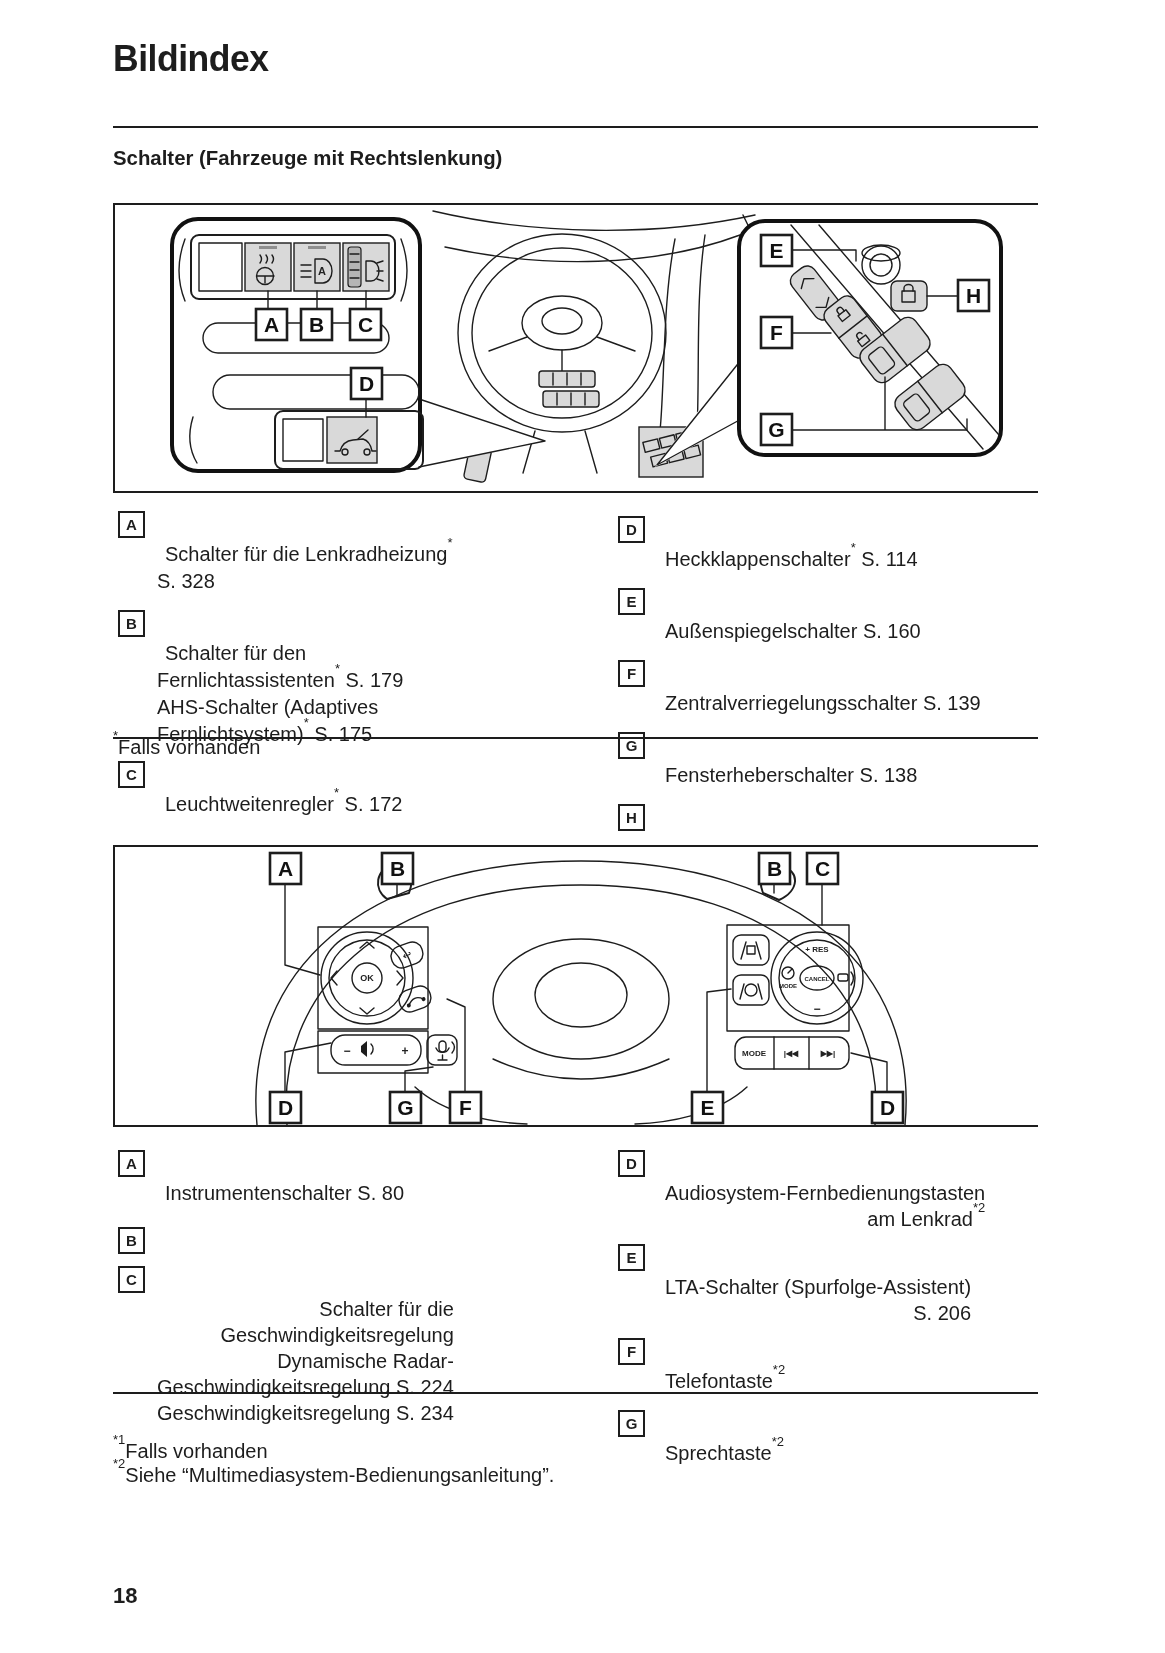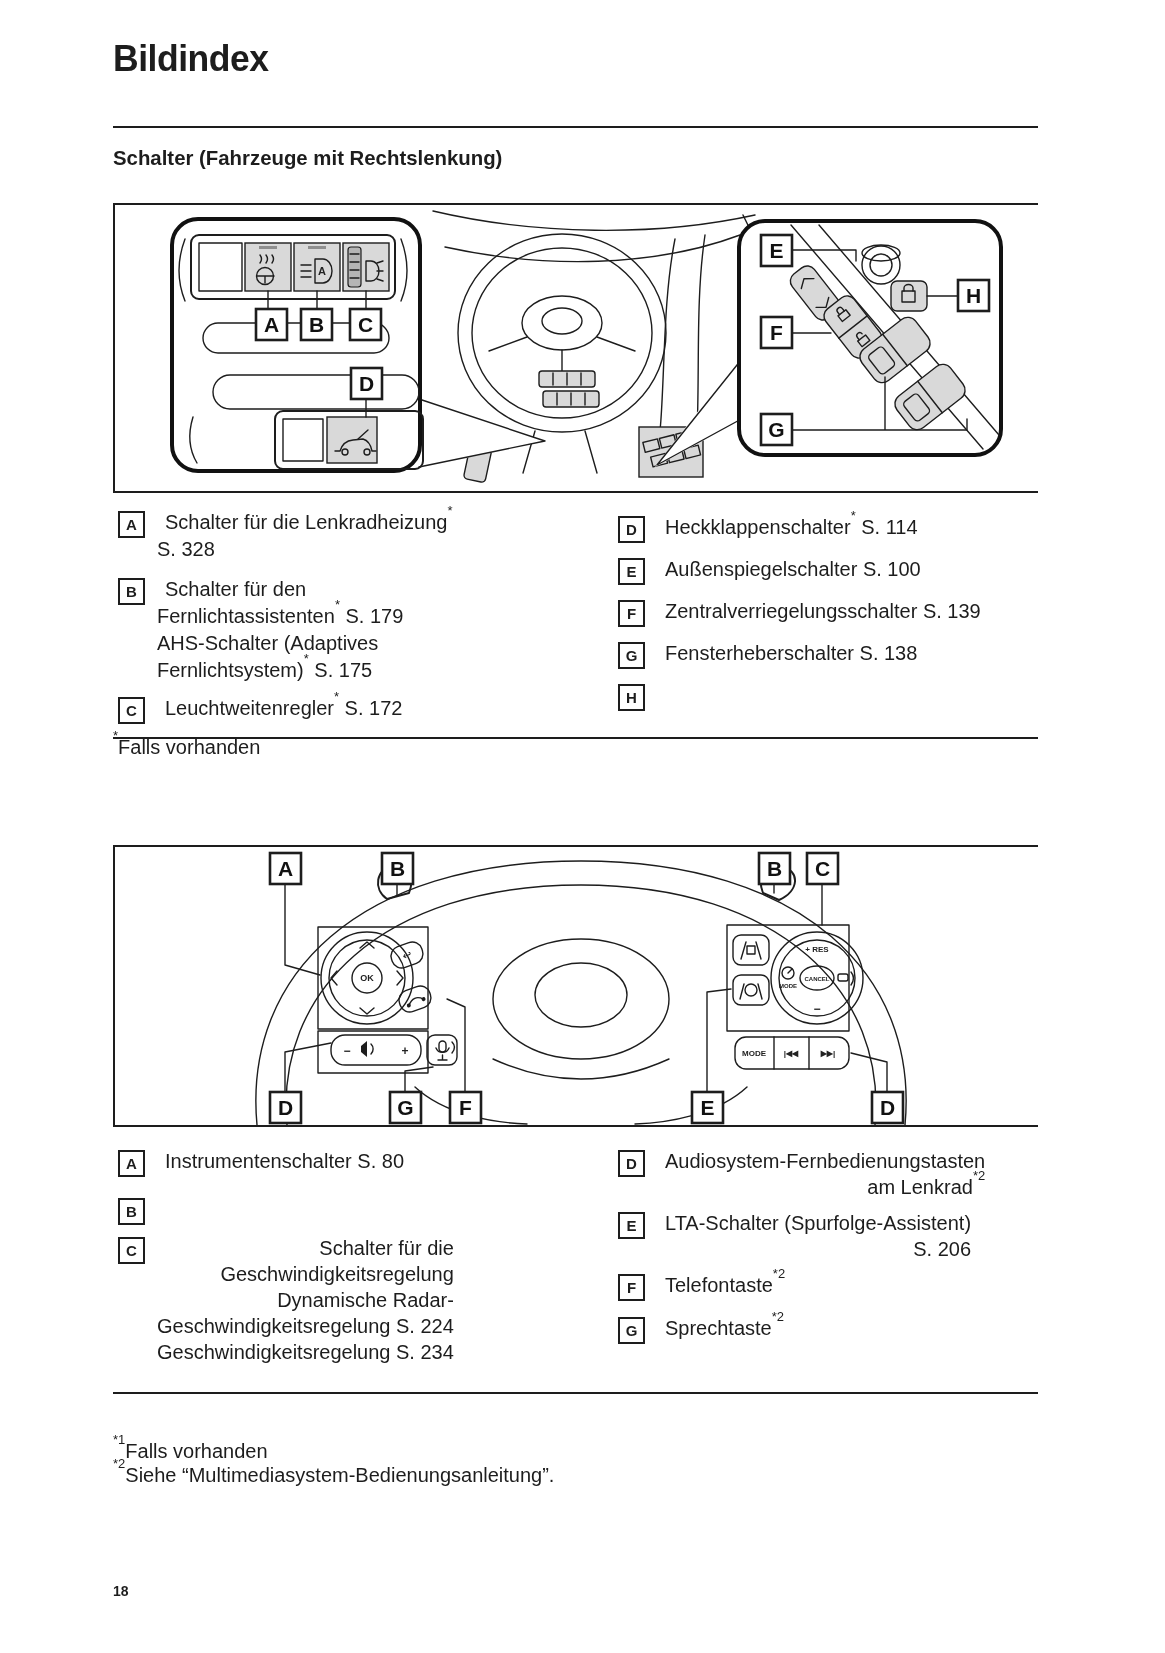--- a/index.html
+++ b/index.html
@@ -7,33 +7,33 @@
   .page{position:relative;width:1038px;height:1653px;background:#fff;overflow:hidden;}
   .title{position:absolute;left:113px;top:38px;margin:0;font-size:37px;font-weight:700;letter-spacing:-.5px;transform:scaleX(.96);transform-origin:left;}
   .rule{position:absolute;left:113px;width:937px;height:2px;background:#1d1d1d;}
   .section{position:absolute;left:113px;top:146px;margin:0;font-size:21px;font-weight:700;transform:scaleX(.97);transform-origin:left;}
   .fig{position:absolute;left:113px;width:937px;border:2px solid #1d1d1d;box-sizing:border-box;background:#fff;margin:0;}
   .fig1{top:203px;height:290px;}
   .fig2{top:845px;height:282px;}
   .legend{position:absolute;}
   .lrow{display:flex;align-items:flex-start;}
   .lkey{flex:none;width:27px;height:27px;box-sizing:border-box;border:2px solid #1d1d1d;margin:2px 12px 0 5px;font-size:15px;line-height:23px;font-weight:700;text-align:center;}
-  .ltext{font-size:20px;line-height:27px;text-indent:8px;}
+  .ltext{font-size:20px;line-height:27px;text-indent:8px;margin-top:32px;}
   #leg2L .ltext,#leg2R .ltext{line-height:26px;text-align:right;}
   .ltext sup,.footnote sup{font-size:13px;line-height:0;position:relative;top:-6px;font-weight:400;}
   #leg1L .lrow:nth-child(1){margin-bottom:13px;}
   #leg1L .lrow:nth-child(2){margin-bottom:11px;}
   #leg1R .lrow{margin-bottom:13px;}
   #leg2L .lrow:nth-child(1){margin-bottom:19px;}
   #leg2L .lrow:nth-child(2){margin-bottom:10px;}
   #leg2R .lrow:nth-child(1){margin-bottom:10px;}
   #leg2R .lrow:nth-child(2){margin-bottom:10px;}
   #leg2R .lrow:nth-child(3){margin-bottom:14px;}
   .footnote{position:absolute;left:113px;font-size:20px;}
-  .pagenum{position:absolute;left:113px;top:1583px;font-size:14px;font-weight:700;}
+  .pagenum{position:absolute;left:113px;top:1583px;font-size:22px;font-weight:700;}
   
   .s{stroke:#1d1d1d;fill:none;stroke-width:1.4;stroke-linecap:round;stroke-linejoin:round;}
   .s2{stroke-width:2;}
   .grey{fill:#d9d9d9;stroke:#1d1d1d;stroke-width:1.4;}
   .wbox{fill:#fff;stroke:#1d1d1d;stroke-width:2.6;}
   .cap{font:700 21px "Liberation Sans",sans-serif;fill:#111;text-anchor:middle;}
   .t6{font:700 6px "Liberation Sans",sans-serif;fill:#222;text-anchor:middle;}
   .t8{font:700 8px "Liberation Sans",sans-serif;fill:#222;text-anchor:middle;}
   .t9{font:700 9px "Liberation Sans",sans-serif;fill:#222;text-anchor:middle;}
   .t11{font:400 11px "Liberation Sans",sans-serif;fill:#222;text-anchor:middle;}
@@ -204,21 +204,21 @@
         <div class="ltext">Leuchtweitenregler<sup>*</sup> S. 172</div>
       </div>
     </div>
   <div class="legend" id="leg1R" style="left:613px;top:514px;width:437px">
       <div class="lrow">
         <span class="lkey">D</span>
         <div class="ltext">Heckklappenschalter<sup>*</sup> S. 114</div>
       </div>
       <div class="lrow">
         <span class="lkey">E</span>
-        <div class="ltext">Außenspiegelschalter S. 100</div>
+        <div class="ltext">Außenspiegelschalter S. 160</div>
       </div>
       <div class="lrow">
         <span class="lkey">F</span>
         <div class="ltext">Zentralverriegelungsschalter S. 139</div>
       </div>
       <div class="lrow">
         <span class="lkey">G</span>
         <div class="ltext">Fensterheberschalter S. 138</div>
       </div>
       <div class="lrow">

